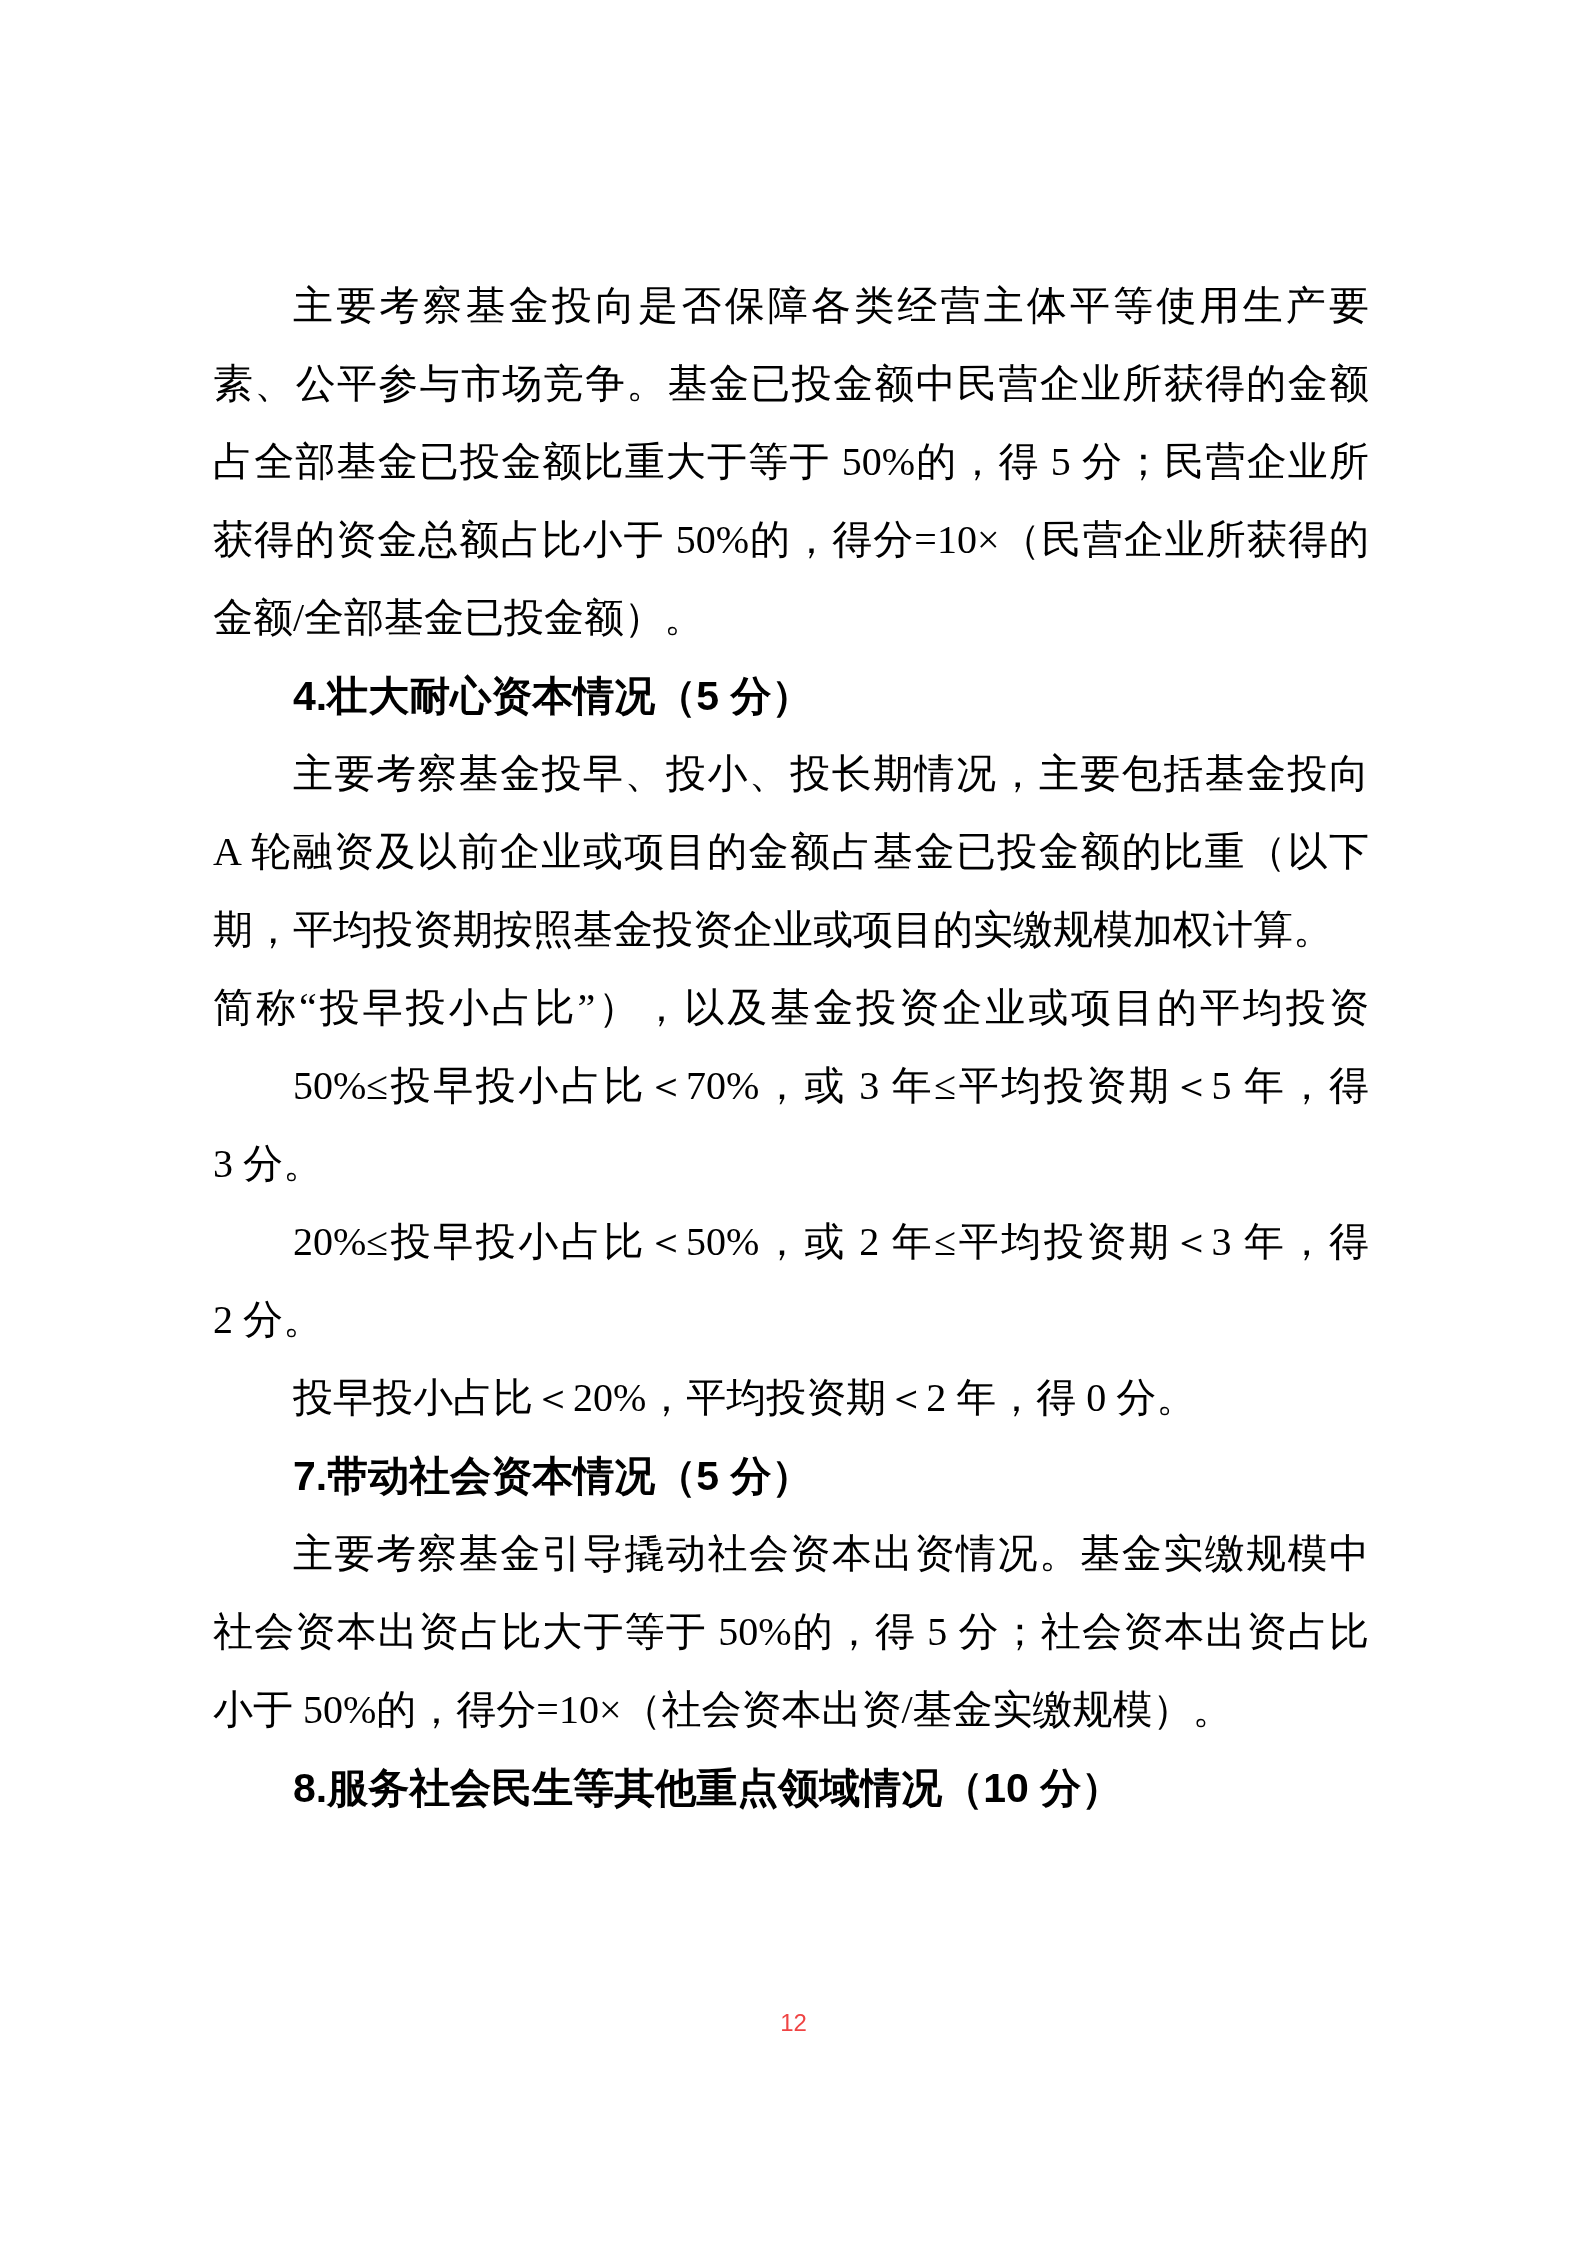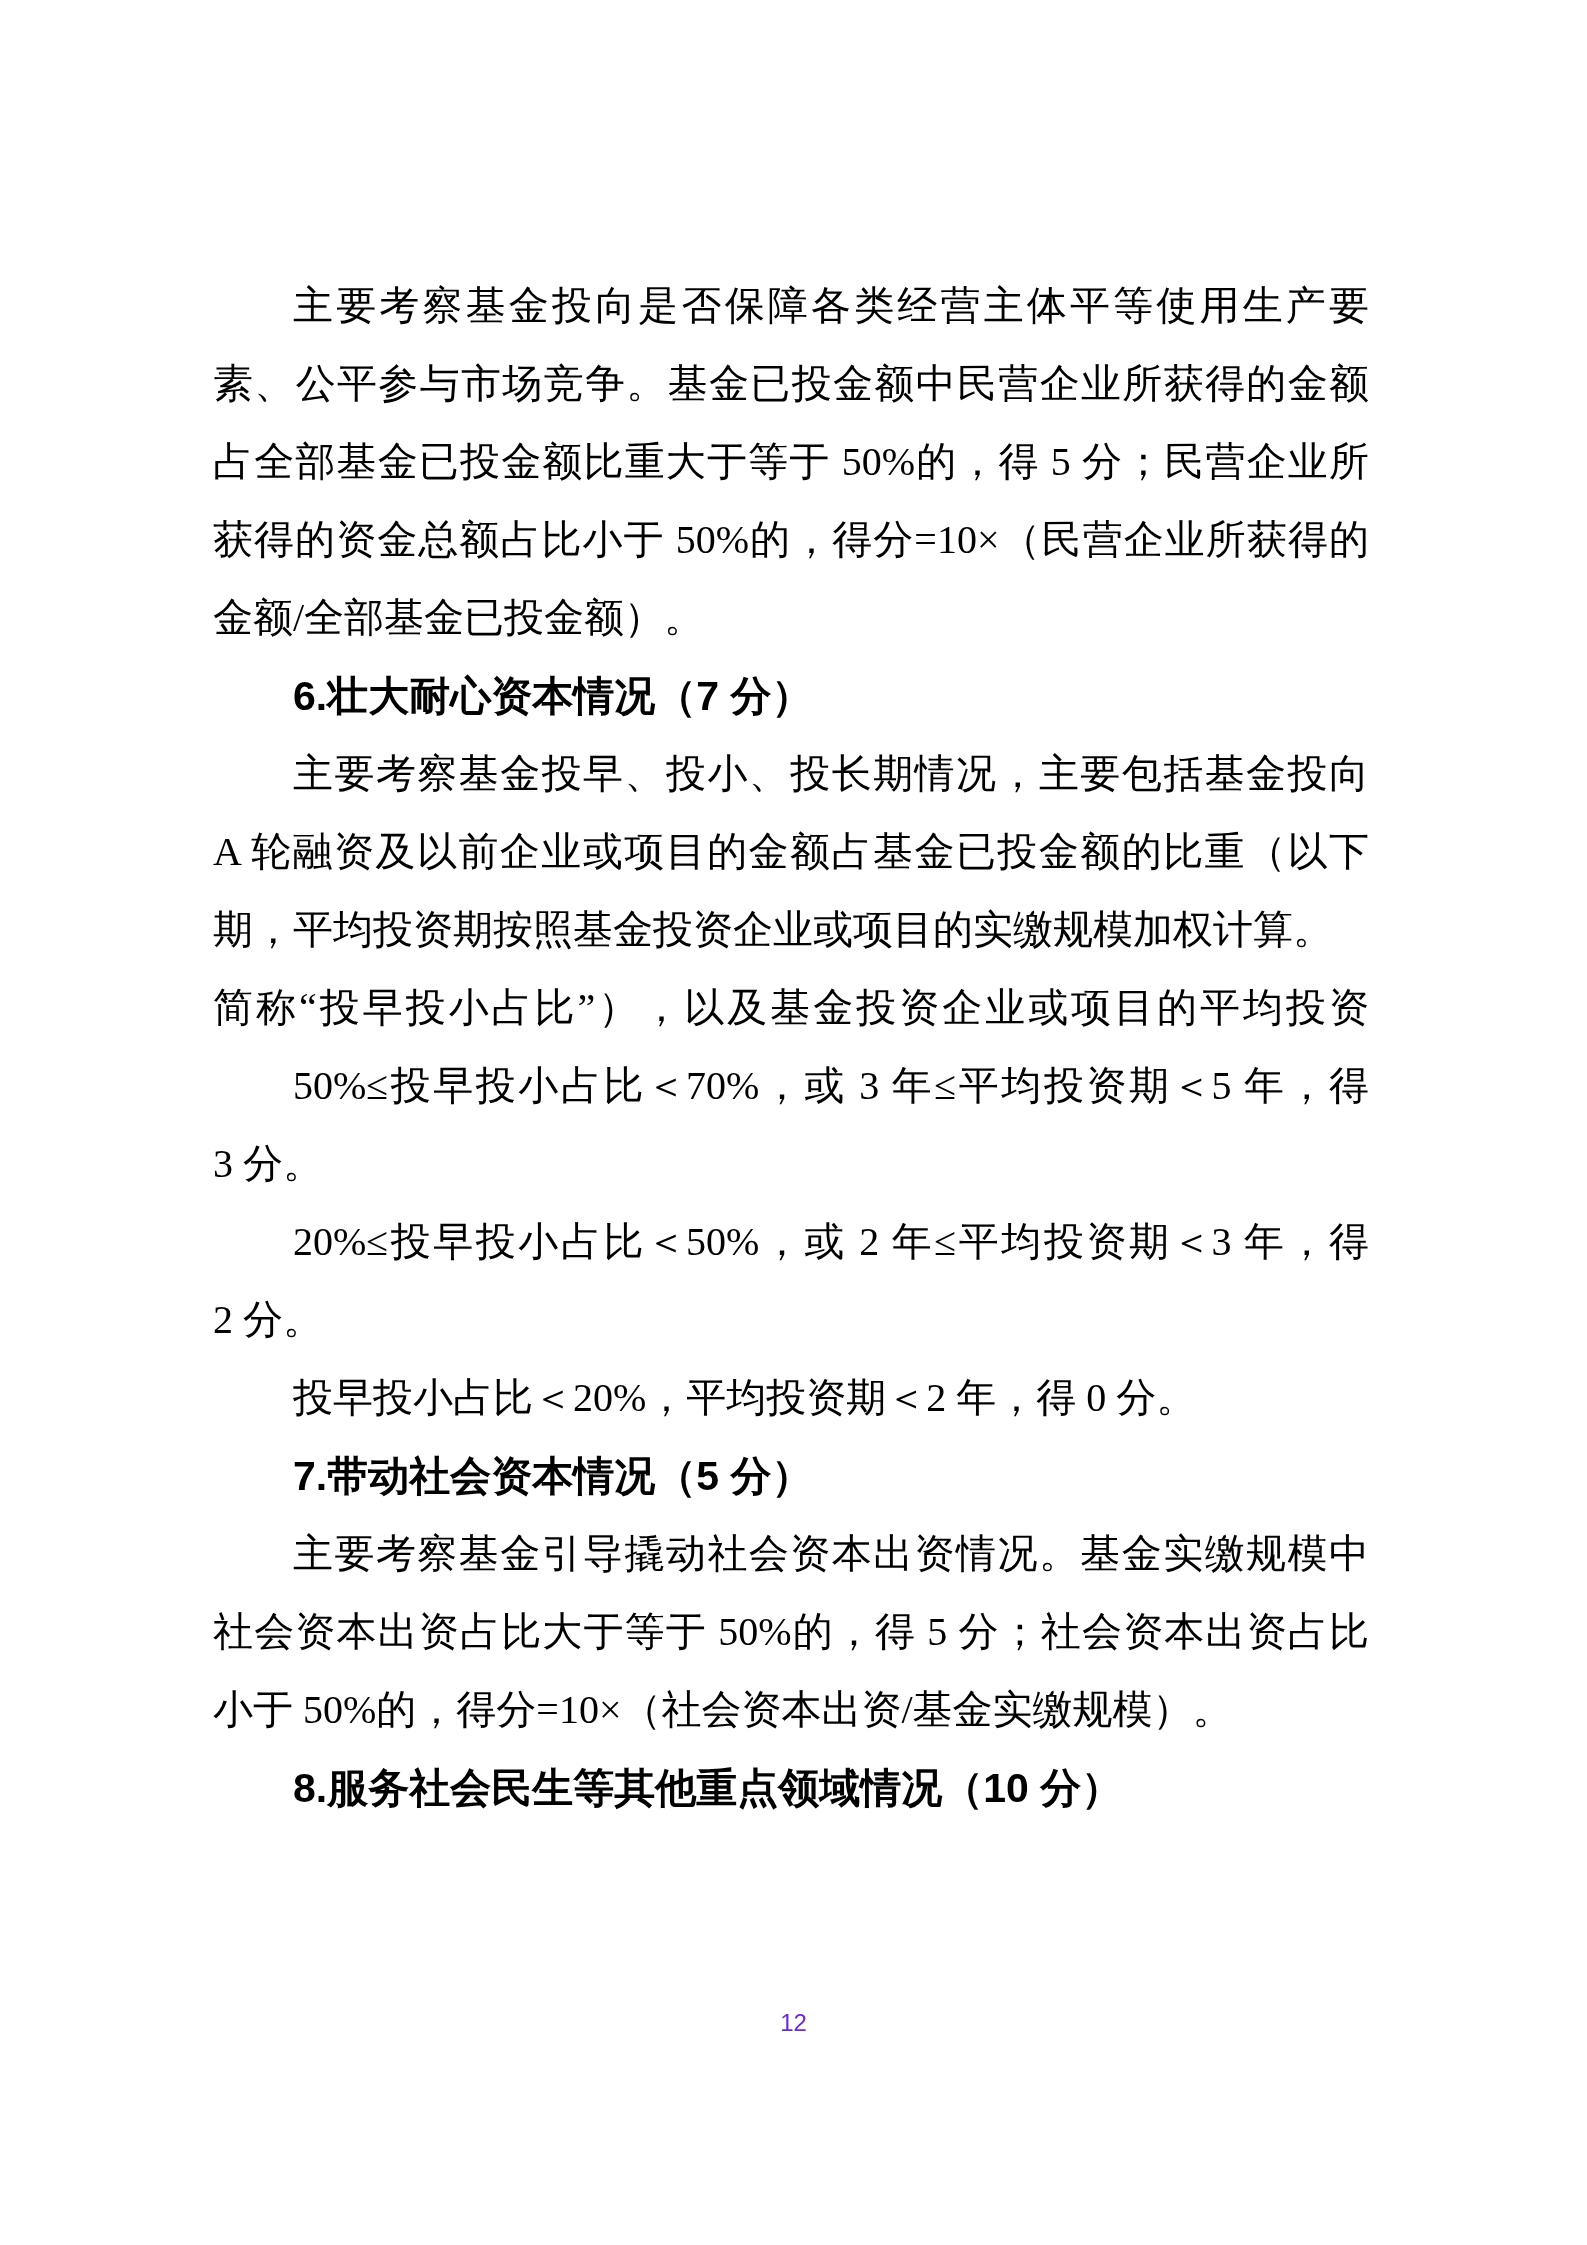--- a/index.html
+++ b/index.html
@@ -42,34 +42,34 @@
   }
   .pageno {
     position: absolute;
     left: 0;
     top: 2009px;
     width: 1587px;
     text-align: center;
     font-family: "Liberation Sans", "DejaVu Sans", sans-serif;
     font-size: 24px;
     line-height: 28px;
-    color: #6d28d9;
+    color: #ef4444;
   }
 </style>
 </head>
 <body>
 
 <div class="page">
   <div class="doc">
     <div class="line indent fill">主要考察基金投向是否保障各类经营主体平等使用生产要</div>
     <div class="line fill">素、公平参与市场竞争。基金已投金额中民营企业所获得的金额</div>
     <div class="line fill">占全部基金已投金额比重大于等于 50%的，得 5 分；民营企业所</div>
     <div class="line fill">获得的资金总额占比小于 50%的，得分=10×（民营企业所获得的</div>
     <div class="line">金额/全部基金已投金额）。</div>
-    <div class="line indent heading">6.壮大耐心资本情况（7 分）</div>
+    <div class="line indent heading">4.壮大耐心资本情况（5 分）</div>
     <div class="line indent fill">主要考察基金投早、投小、投长期情况，主要包括基金投向</div>
     <div class="line fill">A 轮融资及以前企业或项目的金额占基金已投金额的比重（以下</div>
     <div class="line">期，平均投资期按照基金投资企业或项目的实缴规模加权计算。</div>
     <div class="line fill">简称“投早投小占比”），以及基金投资企业或项目的平均投资</div>
     <div class="line indent fill">50%≤投早投小占比＜70%，或 3 年≤平均投资期＜5 年，得</div>
     <div class="line">3 分。</div>
     <div class="line indent fill">20%≤投早投小占比＜50%，或 2 年≤平均投资期＜3 年，得</div>
     <div class="line">2 分。</div>
     <div class="line indent">投早投小占比＜20%，平均投资期＜2 年，得 0 分。</div>
     <div class="line indent heading">7.带动社会资本情况（5 分）</div>

